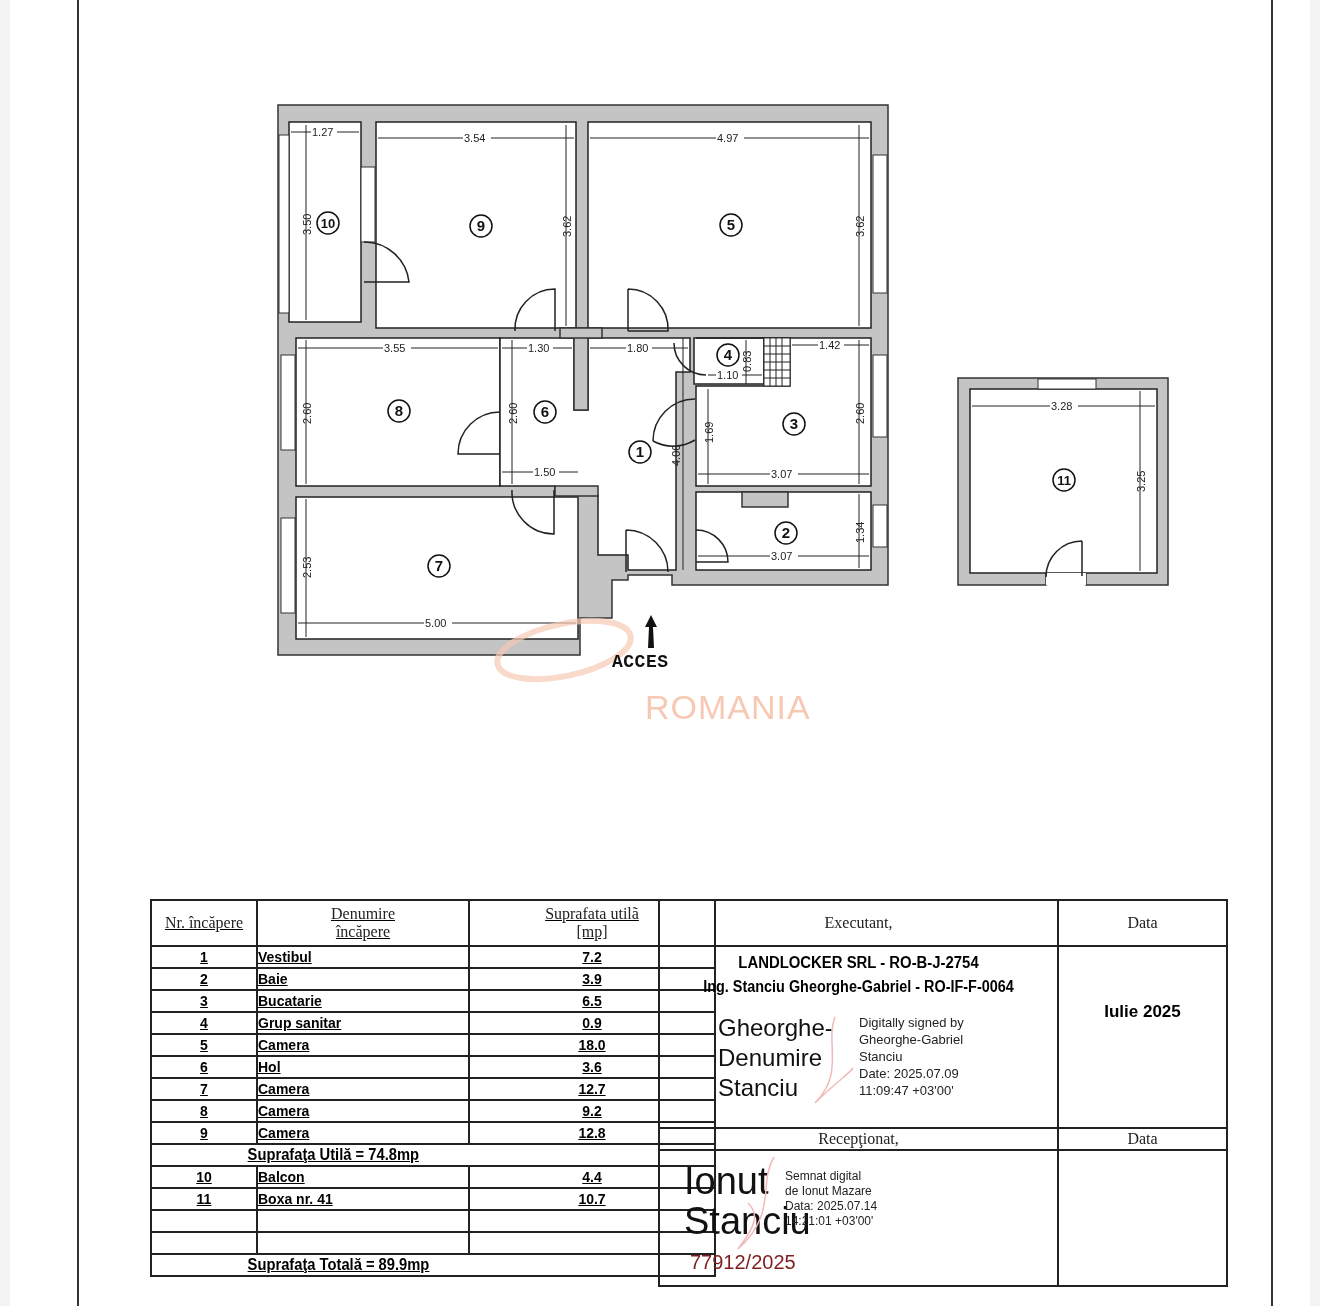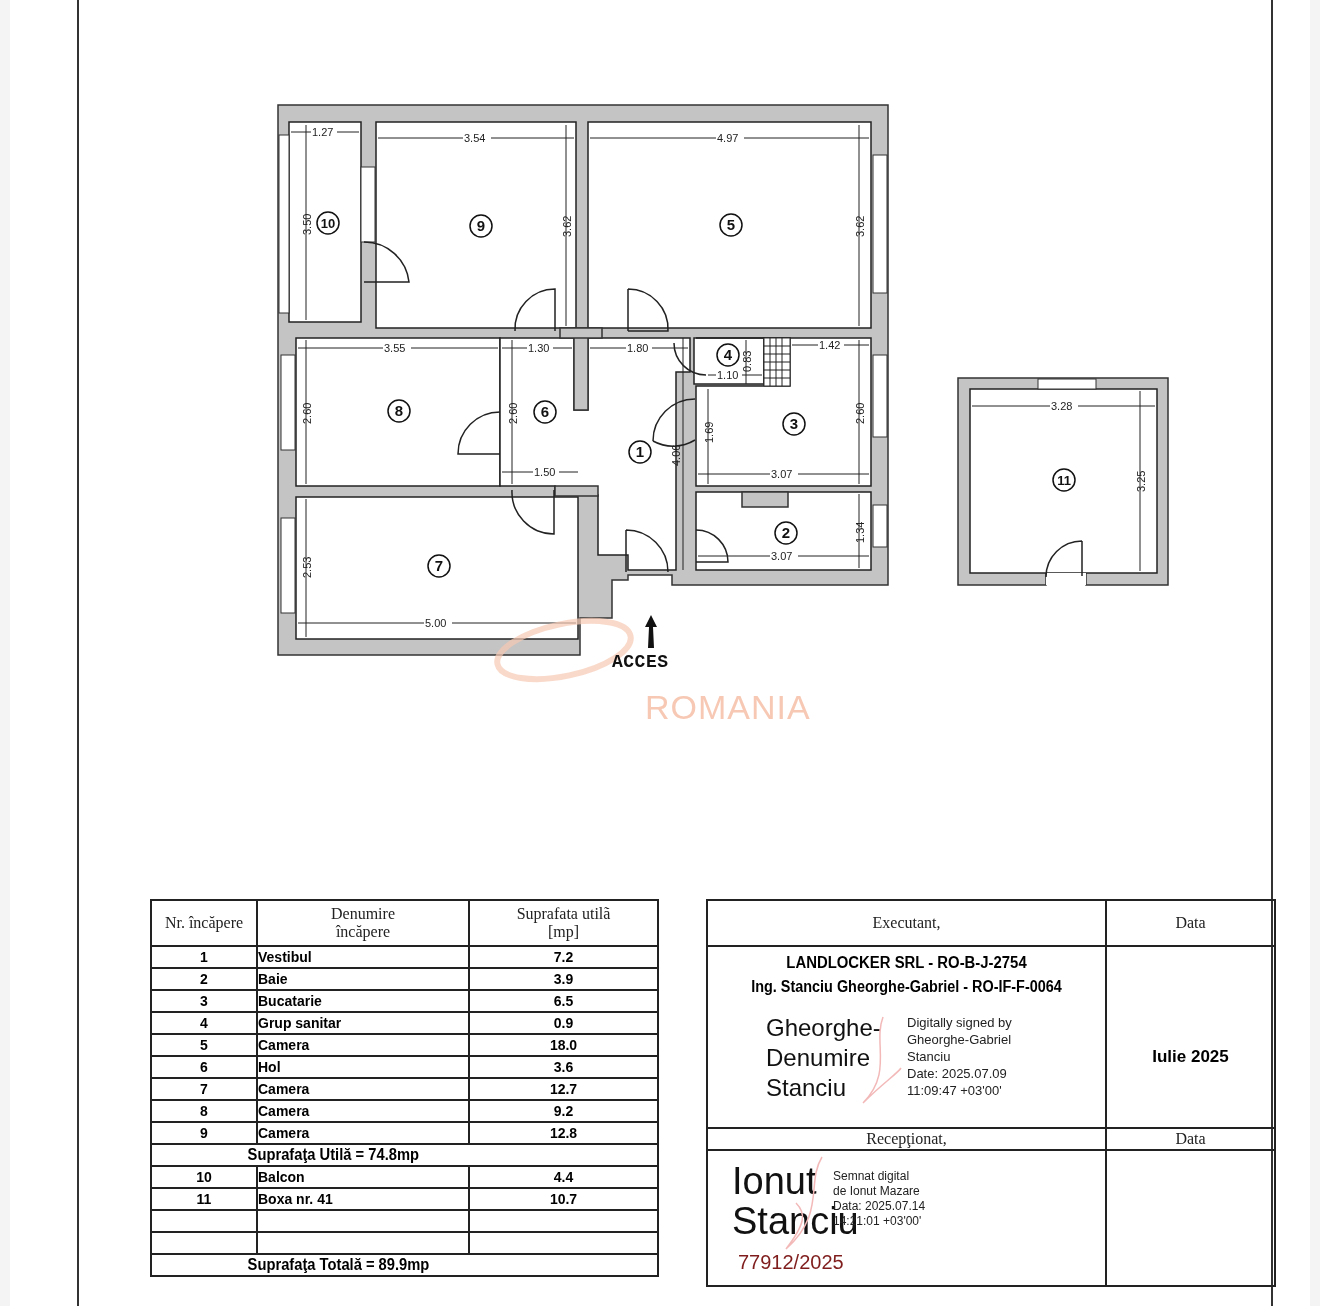--- a/index.html
+++ b/index.html
@@ -5,28 +5,28 @@
   html,body{margin:0;padding:0;}
   body{width:1320px;height:1306px;background:#f4f4f4;position:relative;overflow:hidden;font-family:"Liberation Sans",sans-serif;}
   .page{position:absolute;left:10px;top:0;width:1300px;height:1306px;background:#fff;}
   .border-left{position:absolute;left:77px;top:0;width:2px;height:1306px;background:#333;}
   .border-right{position:absolute;left:1271px;top:0;width:2px;height:1306px;background:#333;}
   svg.plan{position:absolute;left:0;top:0;}
   .dim{font-family:"Liberation Sans",sans-serif;font-size:11px;fill:#222;}
   .rnum{font-family:"Liberation Sans",sans-serif;font-size:15px;font-weight:bold;fill:#111;}
   .acces{position:absolute;left:612px;top:652px;font-family:Liberation Mono, monospace;font-weight:bold;font-size:18px;color:#111;letter-spacing:0.5px;}
   .watermark{position:absolute;left:645px;top:688px;font-family:"Liberation Sans",sans-serif;font-size:34px;color:#f7c9b4;letter-spacing:1px;}
-  table.legend{position:absolute;left:150px;top:899px;border-collapse:collapse;width:509px;}
+  table.legend{position:absolute;left:150px;top:899px;border-collapse:collapse;width:566px;text-decoration:underline;}
   table.legend td, table.legend th{border:2px solid #222;padding:0;height:20px;font-size:14px;}
   table.legend th{font-family:"Liberation Serif",serif;font-weight:normal;font-size:16px;color:#222;line-height:18px;height:44px;}
   table.legend td.nr{text-align:center;font-weight:bold;width:104px;}
   table.legend td.name{font-weight:bold;width:204px;}
   table.legend td.area{text-align:center;font-weight:bold;}
   table.legend td.sum{font-weight:bold;font-size:16px;padding-left:104px;transform:scaleX(0.92);transform-origin:left;}
-  .sign{position:absolute;left:658px;top:899px;width:570px;height:360px;margin-left:48px;}
+  .sign{position:absolute;left:658px;top:899px;width:570px;height:360px;}
   .box{position:absolute;border:2px solid #222;box-sizing:border-box;}
   .serif-h{font-family:"Liberation Serif",serif;font-size:16px;color:#222;text-align:center;}
   .bold{font-weight:bold;}
 </style>
 </head>
 <body>
 
 <div class="page"></div>
 <div class="border-left"></div>
 <div class="border-right"></div>
@@ -304,21 +304,21 @@
       <path d="M30,4 C20,30 40,60 10,90 M10,90 C30,70 45,60 48,55" fill="none" stroke="#f3b9b9" stroke-width="1.5"></path>
     </svg>
     <div style="position:absolute;left:199px;top:67px;font-size:13px;line-height:17px;color:#222;">
       <div>Digitally signed by</div>
       <div>Gheorghe-Gabriel</div>
       <div>Stanciu</div>
       <div>Date: 2025.07.09</div>
       <div>11:09:47 +03'00'</div>
     </div>
   </div>
-  <div class="box bold" style="left:399px;top:46px;width:171px;height:184px;text-align:center;padding-top:100px;font-size:17px;transform-origin:center;">Iulie 2025</div>
+  <div class="box bold" style="left:399px;top:46px;width:171px;height:184px;text-align:center;padding-top:55px;font-size:17px;transform-origin:center;">Iulie 2025</div>
 
   <div class="box serif-h" style="left:0;top:228px;width:401px;height:24px;line-height:20px;">Recepţionat,</div>
   <div class="box serif-h" style="left:399px;top:228px;width:171px;height:24px;line-height:20px;">Data</div>
 
   <div class="box" style="left:0;top:250px;width:401px;height:138px;">
     <div style="position:absolute;left:24px;top:10px;font-size:38px;line-height:40px;color:#111;">
       <div>Ionut</div>
       <div>Stanciu</div>
     </div>
     <svg style="position:absolute;left:68px;top:2px;" width="50" height="100">

